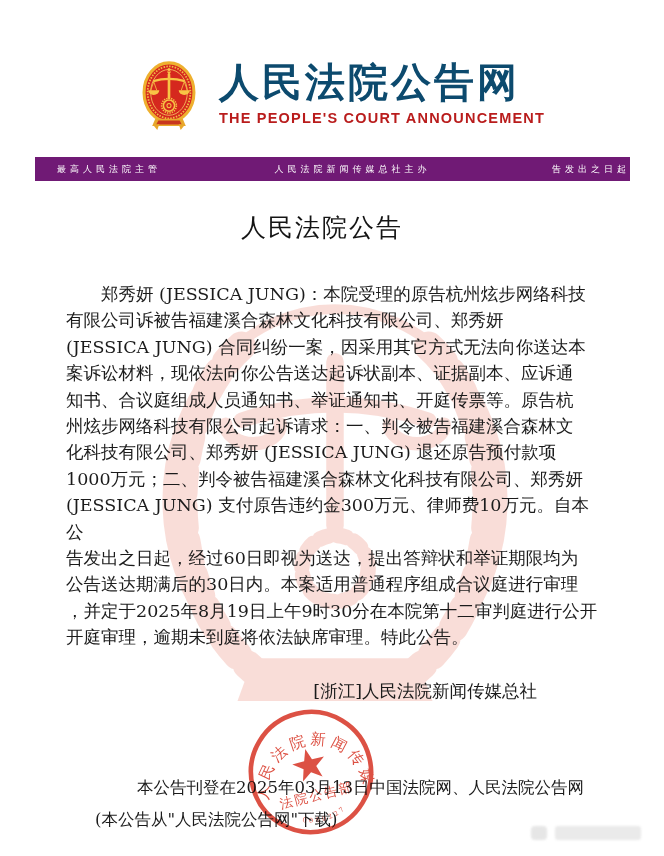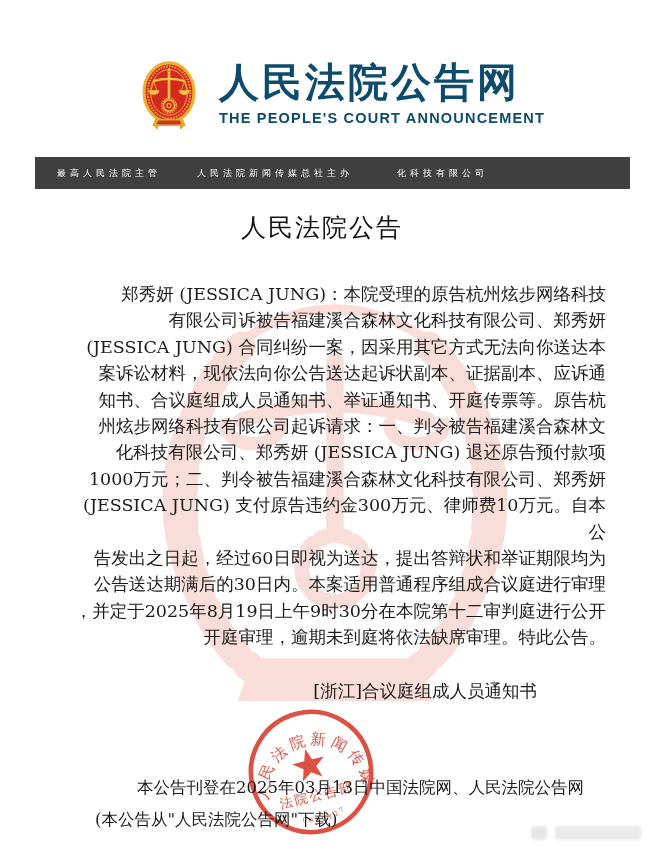--- a/index.html
+++ b/index.html
@@ -10,41 +10,41 @@
   
   .masthead{position:absolute;top:55px;left:141px;display:flex;align-items:flex-start;}
   .emblem{width:56px;height:88px;flex:0 0 auto;}
   .mast-text{margin-left:22px;padding-top:6px;}
   .site-title{
     font-family:"Liberation Sans","DejaVu Sans",sans-serif;
     font-size:40px;font-weight:bold;color:#0c4a6e;letter-spacing:3px;line-height:1.05;
   }
   .site-subtitle{
     font-family:"Liberation Sans","DejaVu Sans",sans-serif;
-    font-size:14.5px;font-weight:bold;color:#0c4a6e;letter-spacing:1.2px;margin-top:7px;white-space:nowrap;
+    font-size:14.5px;font-weight:bold;color:#b91c1c;letter-spacing:1.2px;margin-top:7px;white-space:nowrap;
   }
   
   .banner{
-    position:absolute;top:157px;left:35px;width:595px;height:32px;background:#404040;
+    position:absolute;top:157px;left:35px;width:595px;height:24px;background:#701a75;
     display:flex;align-items:center;
     font-family:"Liberation Sans","DejaVu Sans",sans-serif;
-    font-size:9px;color:#ffffff;letter-spacing:4px;white-space:nowrap;
+    font-size:9px;color:#ffffff;letter-spacing:4px;white-space:nowrap;justify-content:space-between;
   }
   .banner .g1{margin-left:22px;}
   .banner .g2{margin-left:36px;}
   .banner .g3{margin-left:44px;}
   
   .doc-title{
     position:absolute;top:211px;left:0;width:644px;text-align:center;
     font-size:25px;color:#141414;letter-spacing:2px;
   }
   .doc-body{
     position:absolute;top:281px;left:66px;width:540px;
     font-size:17.5px;line-height:26.4px;color:#1b1b1b;
-    white-space:pre-line;z-index:2;text-align:right;
+    white-space:pre-line;z-index:2;
   }
   .court-name{
     position:absolute;top:679px;right:127px;
     font-size:17.5px;color:#1b1b1b;z-index:2;
   }
   
   .footer-line1{position:absolute;top:777px;left:95px;font-size:16.5px;color:#1b1b1b;z-index:2;margin-left:42px;}
   .footer-line2{position:absolute;top:809px;left:95px;font-size:16.5px;color:#1b1b1b;z-index:2;}
   
   .watermark{position:absolute;top:295px;left:140px;width:390px;height:430px;z-index:0;opacity:0.55;}
@@ -102,38 +102,38 @@
     </svg>
     <div class="mast-text">
       <div class="site-title">人民法院公告网</div>
       <div class="site-subtitle">THE PEOPLE'S COURT ANNOUNCEMENT</div>
     </div>
   </div>
 
   <div class="banner">
     <span class="g1">最高人民法院主管</span>
     <span class="g2">人民法院新闻传媒总社主办</span>
-    <span class="g3">化科技有限公司</span>
+    <span class="g3">告发出之日起</span>
   </div>
 
   <div class="doc-title">人民法院公告</div>
   <div class="doc-body">　　郑秀妍 (JESSICA JUNG)：本院受理的原告杭州炫步网络科技
 有限公司诉被告福建溪合森林文化科技有限公司、郑秀妍
 (JESSICA JUNG) 合同纠纷一案，因采用其它方式无法向你送达本
 案诉讼材料，现依法向你公告送达起诉状副本、证据副本、应诉通
 知书、合议庭组成人员通知书、举证通知书、开庭传票等。原告杭
 州炫步网络科技有限公司起诉请求：一、判令被告福建溪合森林文
 化科技有限公司、郑秀妍 (JESSICA JUNG) 退还原告预付款项
 1000万元；二、判令被告福建溪合森林文化科技有限公司、郑秀妍
 (JESSICA JUNG) 支付原告违约金300万元、律师费10万元。自本公
 告发出之日起，经过60日即视为送达，提出答辩状和举证期限均为
 公告送达期满后的30日内。本案适用普通程序组成合议庭进行审理
 ，并定于2025年8月19日上午9时30分在本院第十二审判庭进行公开
 开庭审理，逾期未到庭将依法缺席审理。特此公告。</div>
-  <div class="court-name">[浙江]合议庭组成人员通知书</div>
+  <div class="court-name">[浙江]人民法院新闻传媒总社</div>
 
   <div class="footer-line1">本公告刊登在2025年03月13日中国法院网、人民法院公告网</div>
   <div class="footer-line2">(本公告从"人民法院公告网"下载)</div>
 
   <svg class="seal" viewBox="0 0 200 200" aria-hidden="true">
     <g transform="rotate(-14 100 100)" fill="#d8392a" stroke="none" font-family="'DejaVu Serif','Liberation Serif',serif">
       <circle cx="100" cy="100" r="91" fill="none" stroke="#d8392a" stroke-width="7"></circle>
       <defs>
         <path id="sealTopArc" d="M 28,144 A 73,73 0 1 1 172,144" fill="none"></path>
         <path id="sealBottomArc" d="M 58,164 A 76,76 0 0 0 142,164" fill="none"></path>

